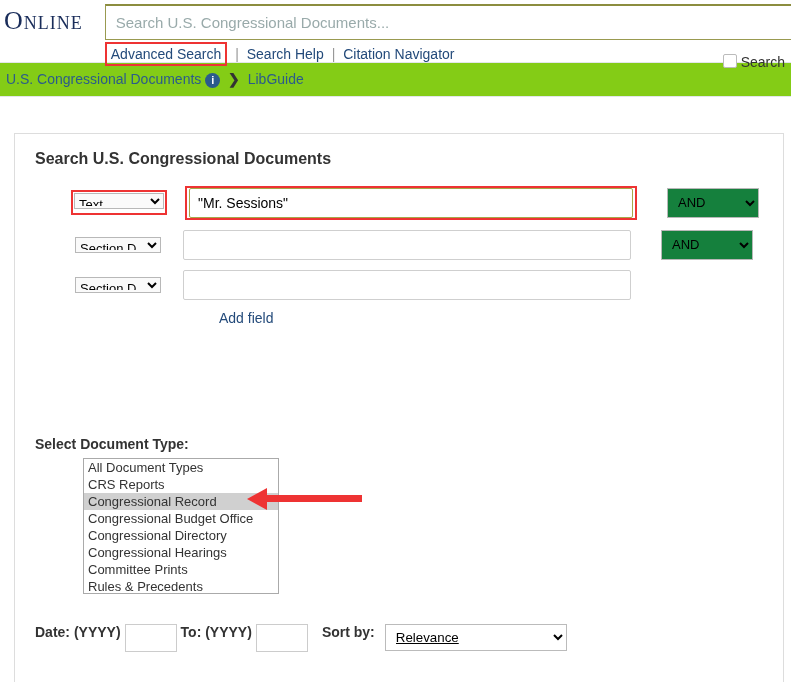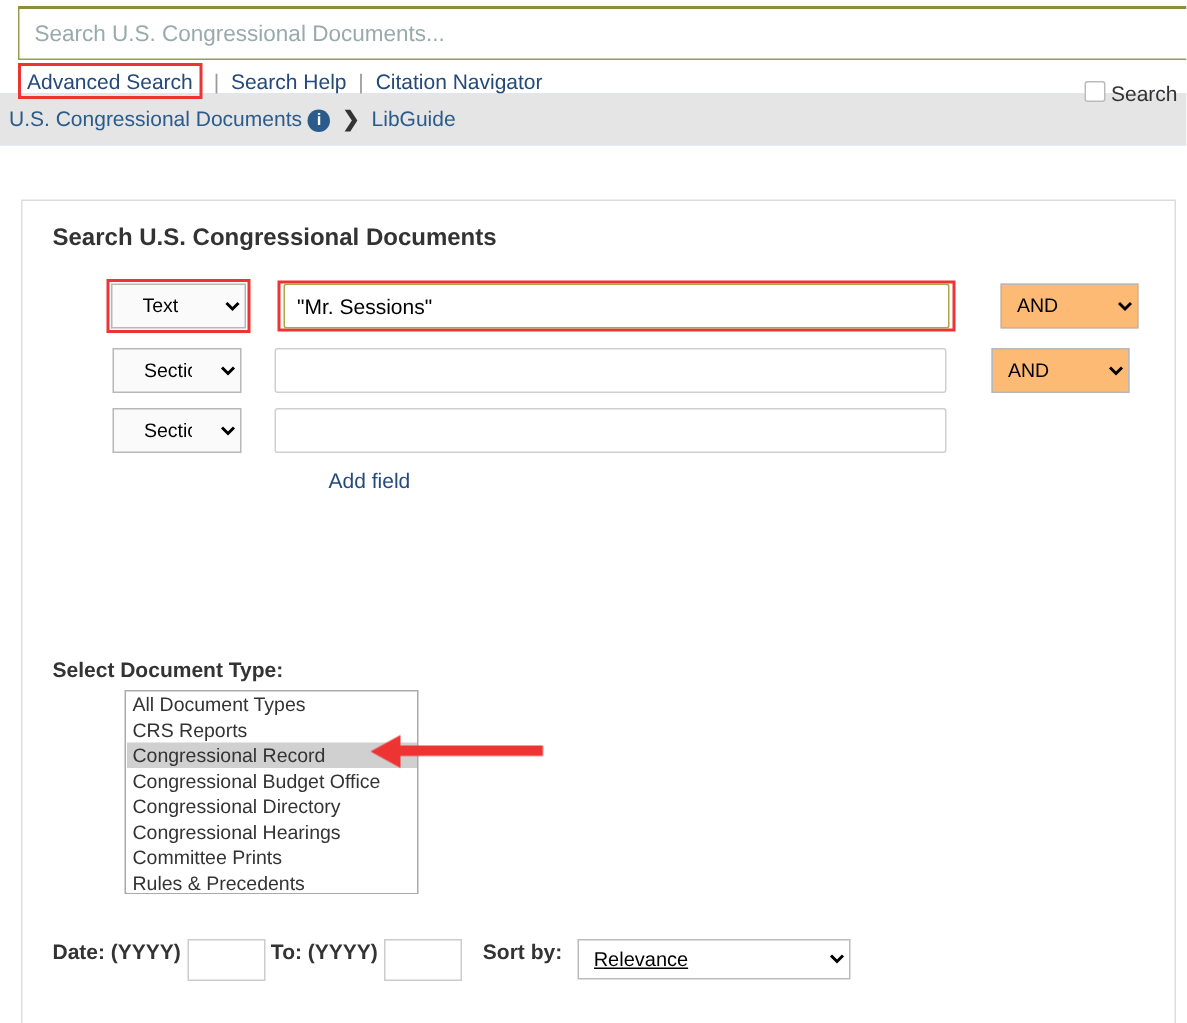--- a/index.html
+++ b/index.html
@@ -48,21 +48,21 @@
     .nav-links a { color: #234a7a; text-decoration: none; }
     .nav-links .sep { color: #999; margin: 0 4px; }
     .red-box {
       border: 2px solid #e33;
       padding: 2px 4px;
     }
     .search-checkbox {
       width: 14px; height: 14px; border:1px solid #bbb; border-radius:2px; background:#fff; display:inline-block; margin-right:4px;
     }
     .breadcrumb-bar {
-      background: #e5e5e5;
+      background: #84cc16;
       border-top: 1px solid #e2e6ea;
       border-bottom: 1px solid #e2e6ea;
       padding: 8px 6px;
       font-size: 14px;
       color: #2b5b8b;
     }
     .breadcrumb-bar a { color: #2b5b8b; text-decoration: none; }
     .info-icon {
       display: inline-flex;
       align-items: center;
@@ -86,24 +86,24 @@
       font-weight: bold;
       font-size: 16px;
       margin-bottom: 18px;
     }
     .row {
       display: flex;
       align-items: center;
       margin-bottom: 10px;
     }
     .field-select {
-      height: 30px;
+      height: 16px;
       border: 1px solid #b8b8b8;
       background: #fafafa;
-      padding: 2px 16px;
+      padding: 2px 0;
       font-size: 13px;
     }
     .field-select.left {
       width: 90px;
     }
     .text-input {
       height: 30px;
       border: 1px solid #cfcfcf;
       border-radius: 2px;
       padding: 4px 8px;
@@ -116,21 +116,21 @@
       width: 444px;
       margin-left: 0;
     }
     .op-select {
       height: 30px;
       border: 1px solid #b8b8b8;
       margin-left: 30px;
       width: 92px;
       padding: 2px 6px;
       font-size: 13px;
-      background: #fdba74;
+      background: #15803d;
     }
     .add-field {
       color: #234a7a;
       margin-left: 184px;
       margin-top: 4px;
       font-size: 14px;
       cursor: pointer;
     }
     .red-wrap-select {
       border: 2px solid #e33;
@@ -226,20 +226,21 @@
       right: 6px;
       top: 54px;
       display: flex;
       font-size: 14px;
     }
   </style>
 </head>
 <body>
 
 <div class="topbar">
+  <div class="logo">Online</div>
   <div class="search-area">
     <input class="main-search" type="text" placeholder="Search U.S. Congressional Documents..." style="">
     <div class="nav-links">
       <a href="#" class="red-box">Advanced Search</a>
       <span class="sep">|</span>
       <a href="#">Search Help</a>
       <span class="sep">|</span>
       <a href="#">Citation Navigator</a>
     </div>
   </div>

